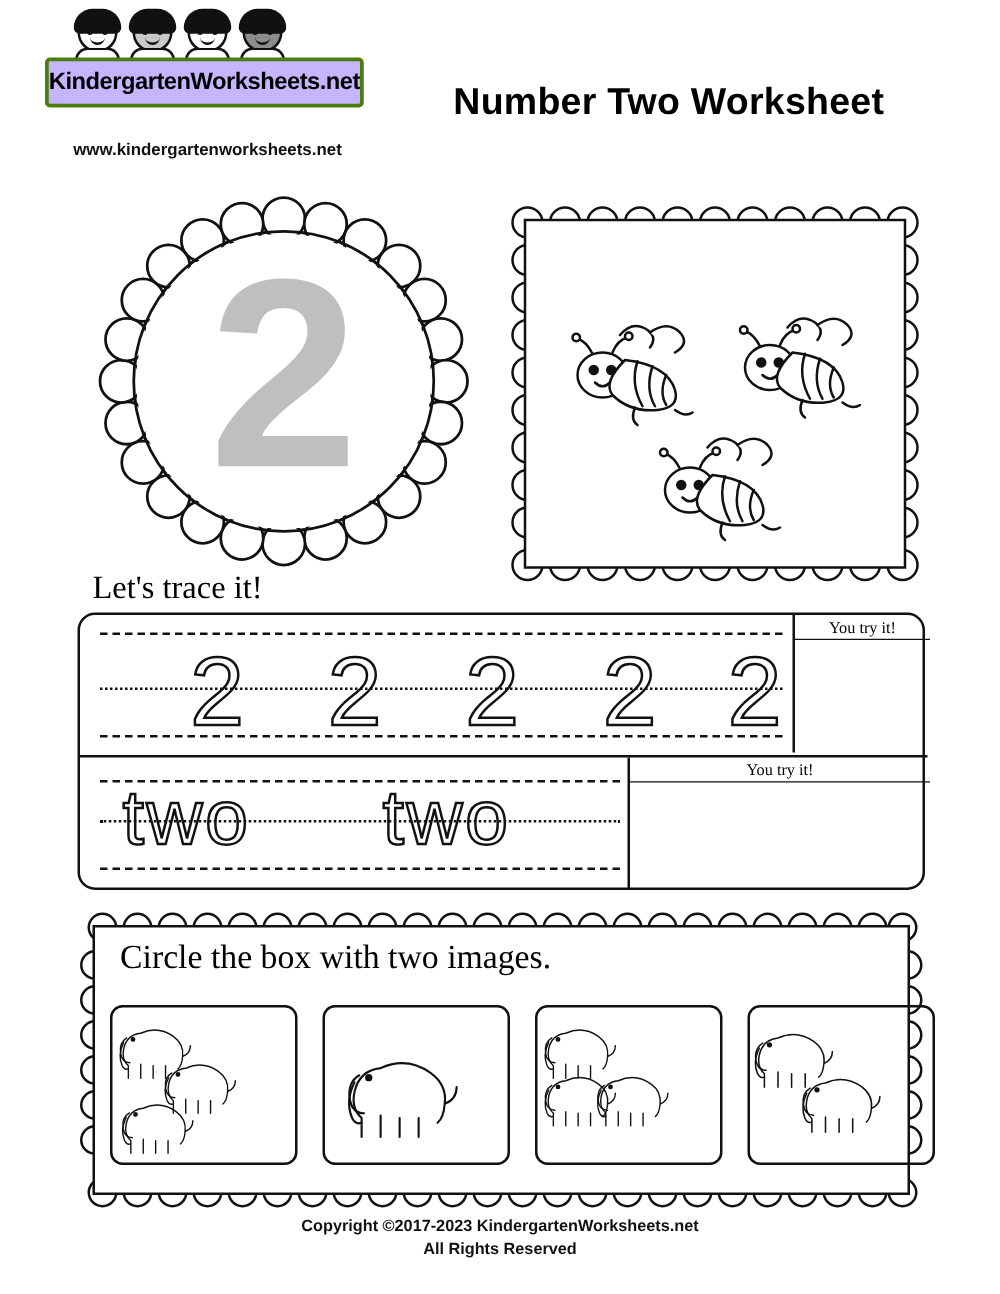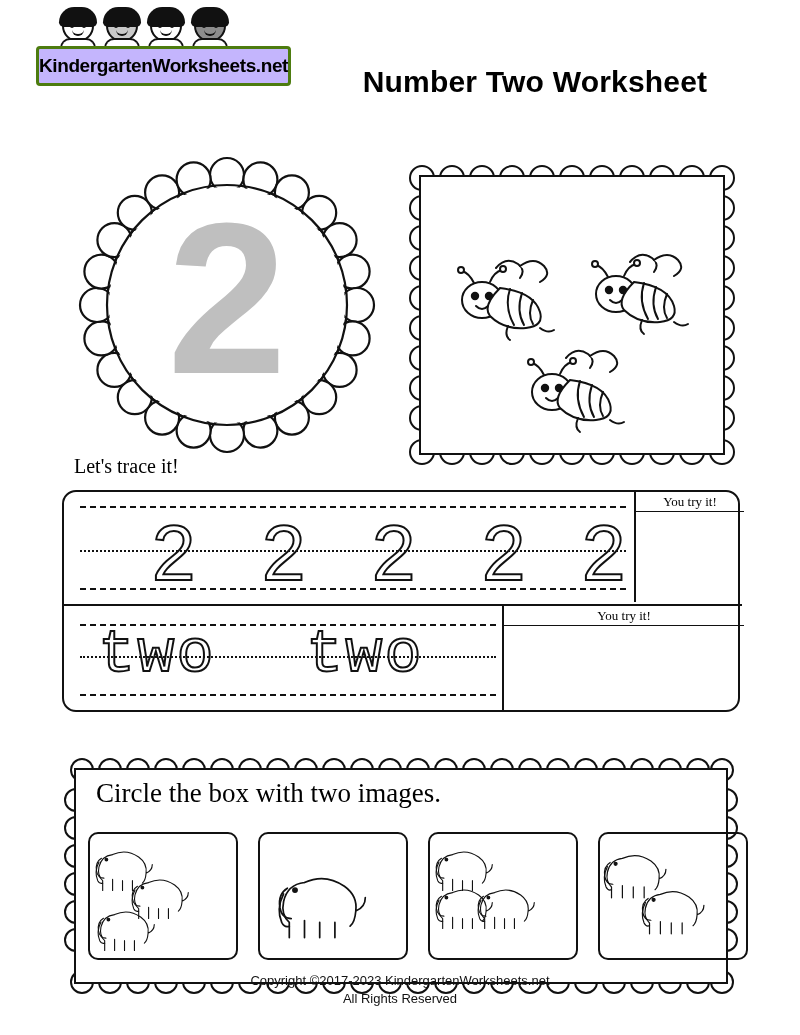--- a/index.html
+++ b/index.html
@@ -196,21 +196,21 @@
     text-align: center;
     font-size: 26px;
   }
   .bee { position: absolute; }
 
   
   .trace-label {
     position: absolute;
     left: 74px;
     top: 455px;
-    font-size: 20px;
+    font-size: 26px;
   }
   .trace-box {
     position: absolute;
     left: 62px;
     top: 490px;
     width: 678px;
     height: 222px;
     border: 2px solid #111;
     border-radius: 14px;
   }
@@ -260,33 +260,33 @@
   .trace-glyph {
     position: absolute;
     font-family: "Liberation Sans", sans-serif;
     font-size: 78px;
     line-height: 1;
     color: transparent;
     -webkit-text-stroke: 2px #111;
   }
   .trace-word {
     position: absolute;
-    font-family: Liberation Mono, monospace;
+    font-family: Liberation Sans, sans-serif;
     font-size: 62px;
     line-height: 1;
     color: transparent;
     -webkit-text-stroke: 2px #111;
     letter-spacing: 2px;
   }
 
   
   .circle-section {
     position: absolute;
     left: 62px;
-    top: 756px;
+    top: 728px;
     width: 678px;
     height: 240px;
     font-family: Liberation Serif, serif;
   }
   .circle-title {
     position: absolute;
     left: 34px;
     top: 22px;
     font-size: 27px;
   }
@@ -308,20 +308,21 @@
   .footer {
     position: absolute;
     left: 0;
     top: 972px;
     width: 800px;
     text-align: center;
     font-family: "Liberation Sans", sans-serif;
     font-size: 13px;
     line-height: 1.35;
     color: #111;
+    font-weight: bold;
   }
 
   svg { display: block; }
 </style>
 </head>
 <body>
 
 <div class="page">
 
   <div class="header">
@@ -359,20 +360,21 @@
             <div class="eye r"></div>
             <div class="smile"></div>
           <div class="body"></div>
         </div>
       </div>
       <div class="logo-banner">
         <span>KindergartenWorksheets.net</span>
       </div>
     </div>
 
+    <div class="logo-url">www.kindergartenworksheets.net</div>
 
     <div class="title">Number Two Worksheet</div>
 
   </div>
 
   <div class="scallop-circle">
     <svg width="310" height="310" viewBox="0 0 310 310">
       <g fill="none" stroke="#111" stroke-width="2.2">
         <circle cx="155" cy="155" r="120"></circle>
       </g>

